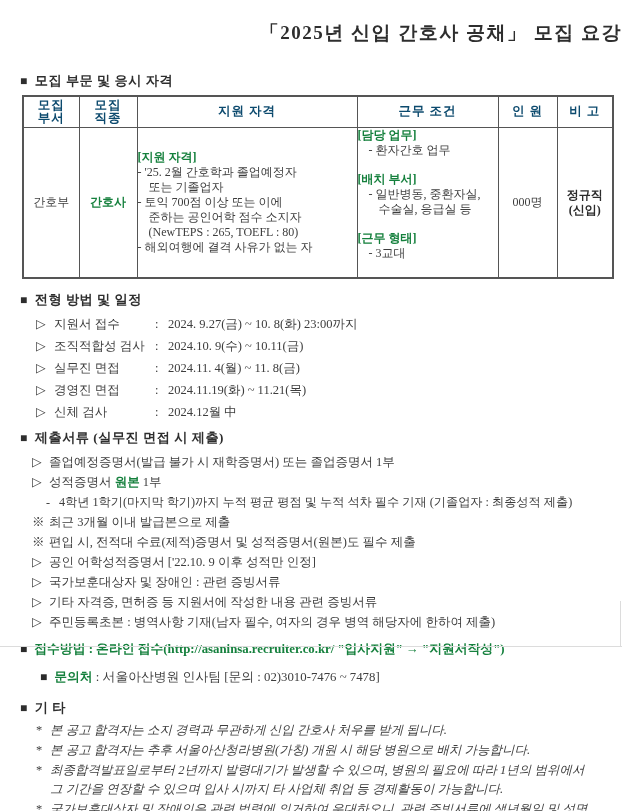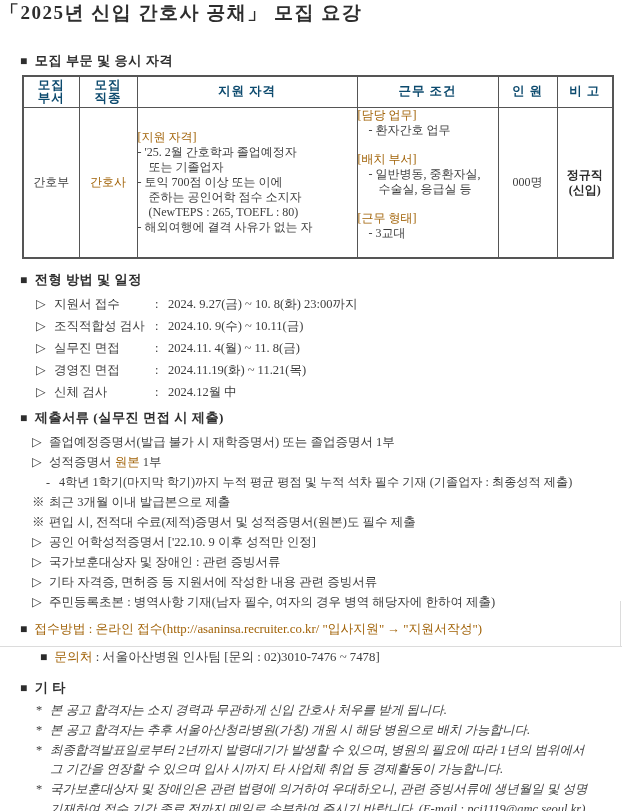--- a/index.html
+++ b/index.html
@@ -3,24 +3,24 @@
 <meta charset="utf-8">
 <style>
   html,body{margin:0;padding:0;background:#ffffff;}
   body{
     width:622px;height:811px;overflow:hidden;
     font-family:"Liberation Serif","DejaVu Serif",serif;
     color:#3d3d3d;font-size:12.5px;
     -webkit-font-smoothing:antialiased;
   }
   .page{position:relative;width:622px;height:811px;background:#fff;}
-  .b{font-weight:normal;color:#a16207;}
+  .b{font-weight:bold;color:#15803d;}
   
   .doc-title{
-    text-align:left;font-size:19px;font-weight:bold;
+    padding-top:20px;text-align:right;font-size:19px;font-weight:bold;
     color:#2e2e2e;letter-spacing:1.5px;white-space:nowrap;
   }
   
   .sec-head{
     margin:26px 0 0 20px;font-size:13.2px;font-weight:bold;color:#2e2e2e;
     letter-spacing:0.5px;white-space:nowrap;
   }
   .sec-head .sq{margin-right:7px;font-size:12px;}
   .sec-head.tight{margin-top:12px;}
   .sec-head.tighter{margin-top:6px;}

